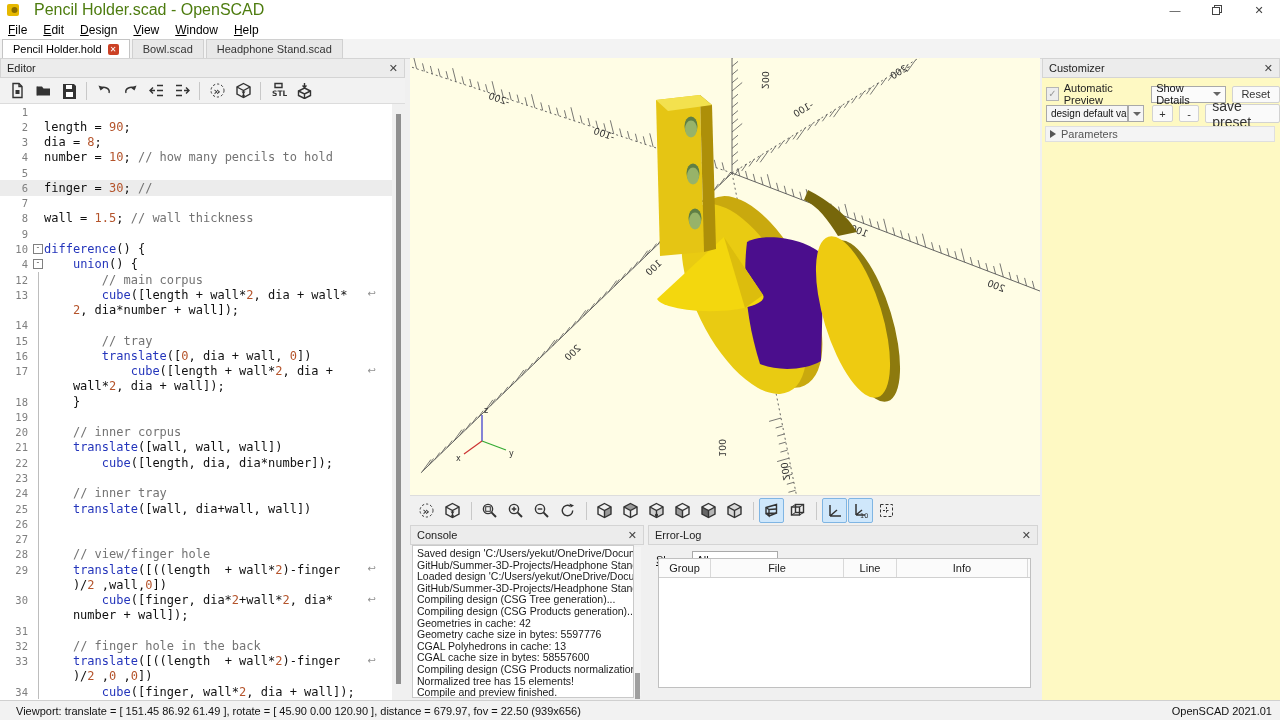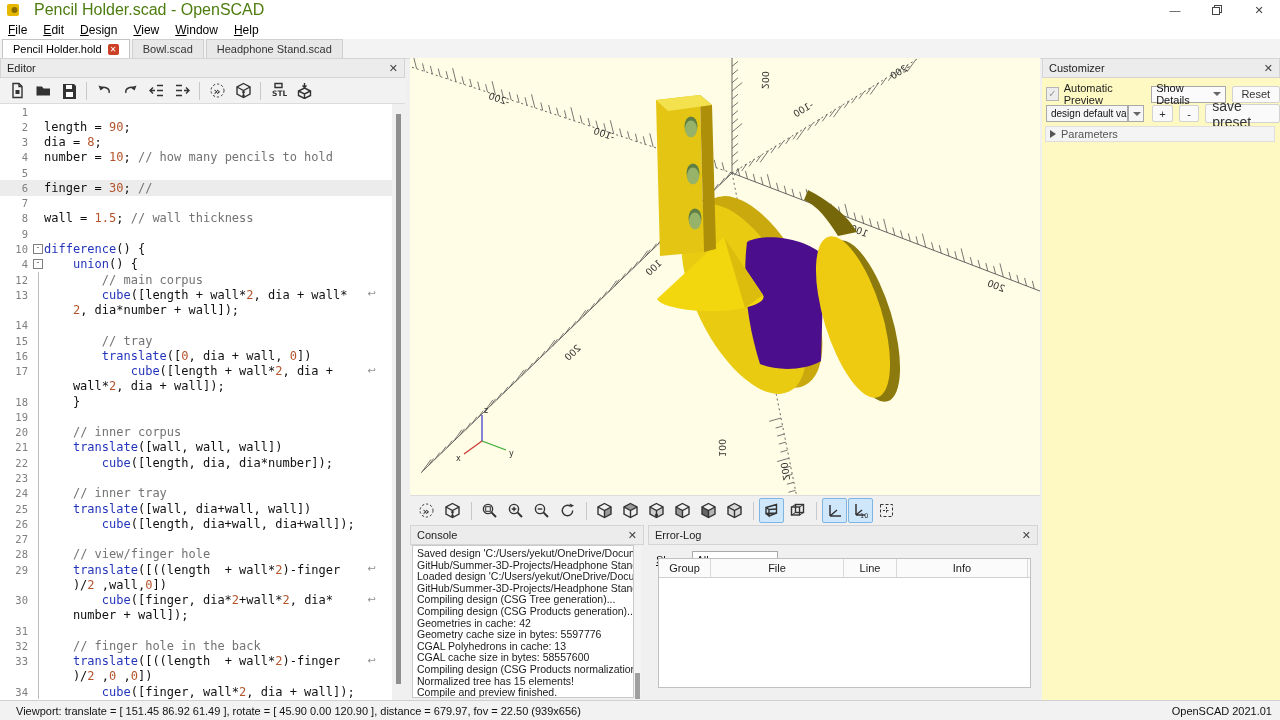--- a/index.html
+++ b/index.html
@@ -216,21 +216,21 @@
       <div class="crow"><span class="gut">17</span><span class="fold"><span class="fline"></span></span><span class="codetxt"><span class="s-p">            </span><span class="s-k">cube</span><span class="s-p">([length + wall*</span><span class="s-n">2</span><span class="s-p">, dia +</span></span><span class="wrapmark">↩</span></div>
       <div class="crow"><span class="gut"></span><span class="fold"><span class="fline"></span></span><span class="codetxt"><span class="s-p">    wall*</span><span class="s-n">2</span><span class="s-p">, dia + wall]);</span></span></div>
       <div class="crow"><span class="gut">18</span><span class="fold"><span class="fline"></span></span><span class="codetxt"><span class="s-p">    }</span></span></div>
       <div class="crow"><span class="gut">19</span><span class="fold"><span class="fline"></span></span><span class="codetxt"></span></div>
       <div class="crow"><span class="gut">20</span><span class="fold"><span class="fline"></span></span><span class="codetxt"><span class="s-p">    </span><span class="s-c">// inner corpus</span></span></div>
       <div class="crow"><span class="gut">21</span><span class="fold"><span class="fline"></span></span><span class="codetxt"><span class="s-p">    </span><span class="s-k">translate</span><span class="s-p">([wall, wall, wall])</span></span></div>
       <div class="crow"><span class="gut">22</span><span class="fold"><span class="fline"></span></span><span class="codetxt"><span class="s-p">        </span><span class="s-k">cube</span><span class="s-p">([length, dia, dia*number]);</span></span></div>
       <div class="crow"><span class="gut">23</span><span class="fold"><span class="fline"></span></span><span class="codetxt"></span></div>
       <div class="crow"><span class="gut">24</span><span class="fold"><span class="fline"></span></span><span class="codetxt"><span class="s-p">    </span><span class="s-c">// inner tray</span></span></div>
       <div class="crow"><span class="gut">25</span><span class="fold"><span class="fline"></span></span><span class="codetxt"><span class="s-p">    </span><span class="s-k">translate</span><span class="s-p">([wall, dia+wall, wall])</span></span></div>
-      <div class="crow"><span class="gut">26</span><span class="fold"><span class="fline"></span></span><span class="codetxt"><span class="s-p">        </span><span class="s-k">cube</span><span class="s-p">([length, dia+wall, dia+wall]);</span></span></div>
+      <div class="crow"><span class="gut">26</span><span class="fold"><span class="fline"></span></span></div>
       <div class="crow"><span class="gut">27</span><span class="fold"><span class="fline"></span></span><span class="codetxt"></span></div>
       <div class="crow"><span class="gut">28</span><span class="fold"><span class="fline"></span></span><span class="codetxt"><span class="s-p">    </span><span class="s-c">// view/finger hole</span></span></div>
       <div class="crow"><span class="gut">29</span><span class="fold"><span class="fline"></span></span><span class="codetxt"><span class="s-p">    </span><span class="s-k">translate</span><span class="s-p">([((length  + wall*</span><span class="s-n">2</span><span class="s-p">)-finger</span></span><span class="wrapmark">↩</span></div>
       <div class="crow"><span class="gut"></span><span class="fold"><span class="fline"></span></span><span class="codetxt"><span class="s-p">    )/</span><span class="s-n">2</span><span class="s-p"> ,wall,</span><span class="s-n">0</span><span class="s-p">])</span></span></div>
       <div class="crow"><span class="gut">30</span><span class="fold"><span class="fline"></span></span><span class="codetxt"><span class="s-p">        </span><span class="s-k">cube</span><span class="s-p">([finger, dia*</span><span class="s-n">2</span><span class="s-p">+wall*</span><span class="s-n">2</span><span class="s-p">, dia*</span></span><span class="wrapmark">↩</span></div>
       <div class="crow"><span class="gut"></span><span class="fold"><span class="fline"></span></span><span class="codetxt"><span class="s-p">    number + wall]);</span></span></div>
       <div class="crow"><span class="gut">31</span><span class="fold"><span class="fline"></span></span><span class="codetxt"></span></div>
       <div class="crow"><span class="gut">32</span><span class="fold"><span class="fline"></span></span><span class="codetxt"><span class="s-p">    </span><span class="s-c">// finger hole in the back</span></span></div>
       <div class="crow"><span class="gut">33</span><span class="fold"><span class="fline"></span></span><span class="codetxt"><span class="s-p">    </span><span class="s-k">translate</span><span class="s-p">([((length  + wall*</span><span class="s-n">2</span><span class="s-p">)-finger</span></span><span class="wrapmark">↩</span></div>
       <div class="crow"><span class="gut"></span><span class="fold"><span class="fline"></span></span><span class="codetxt"><span class="s-p">    )/</span><span class="s-n">2</span><span class="s-p"> ,</span><span class="s-n">0</span><span class="s-p"> ,</span><span class="s-n">0</span><span class="s-p">])</span></span></div>

